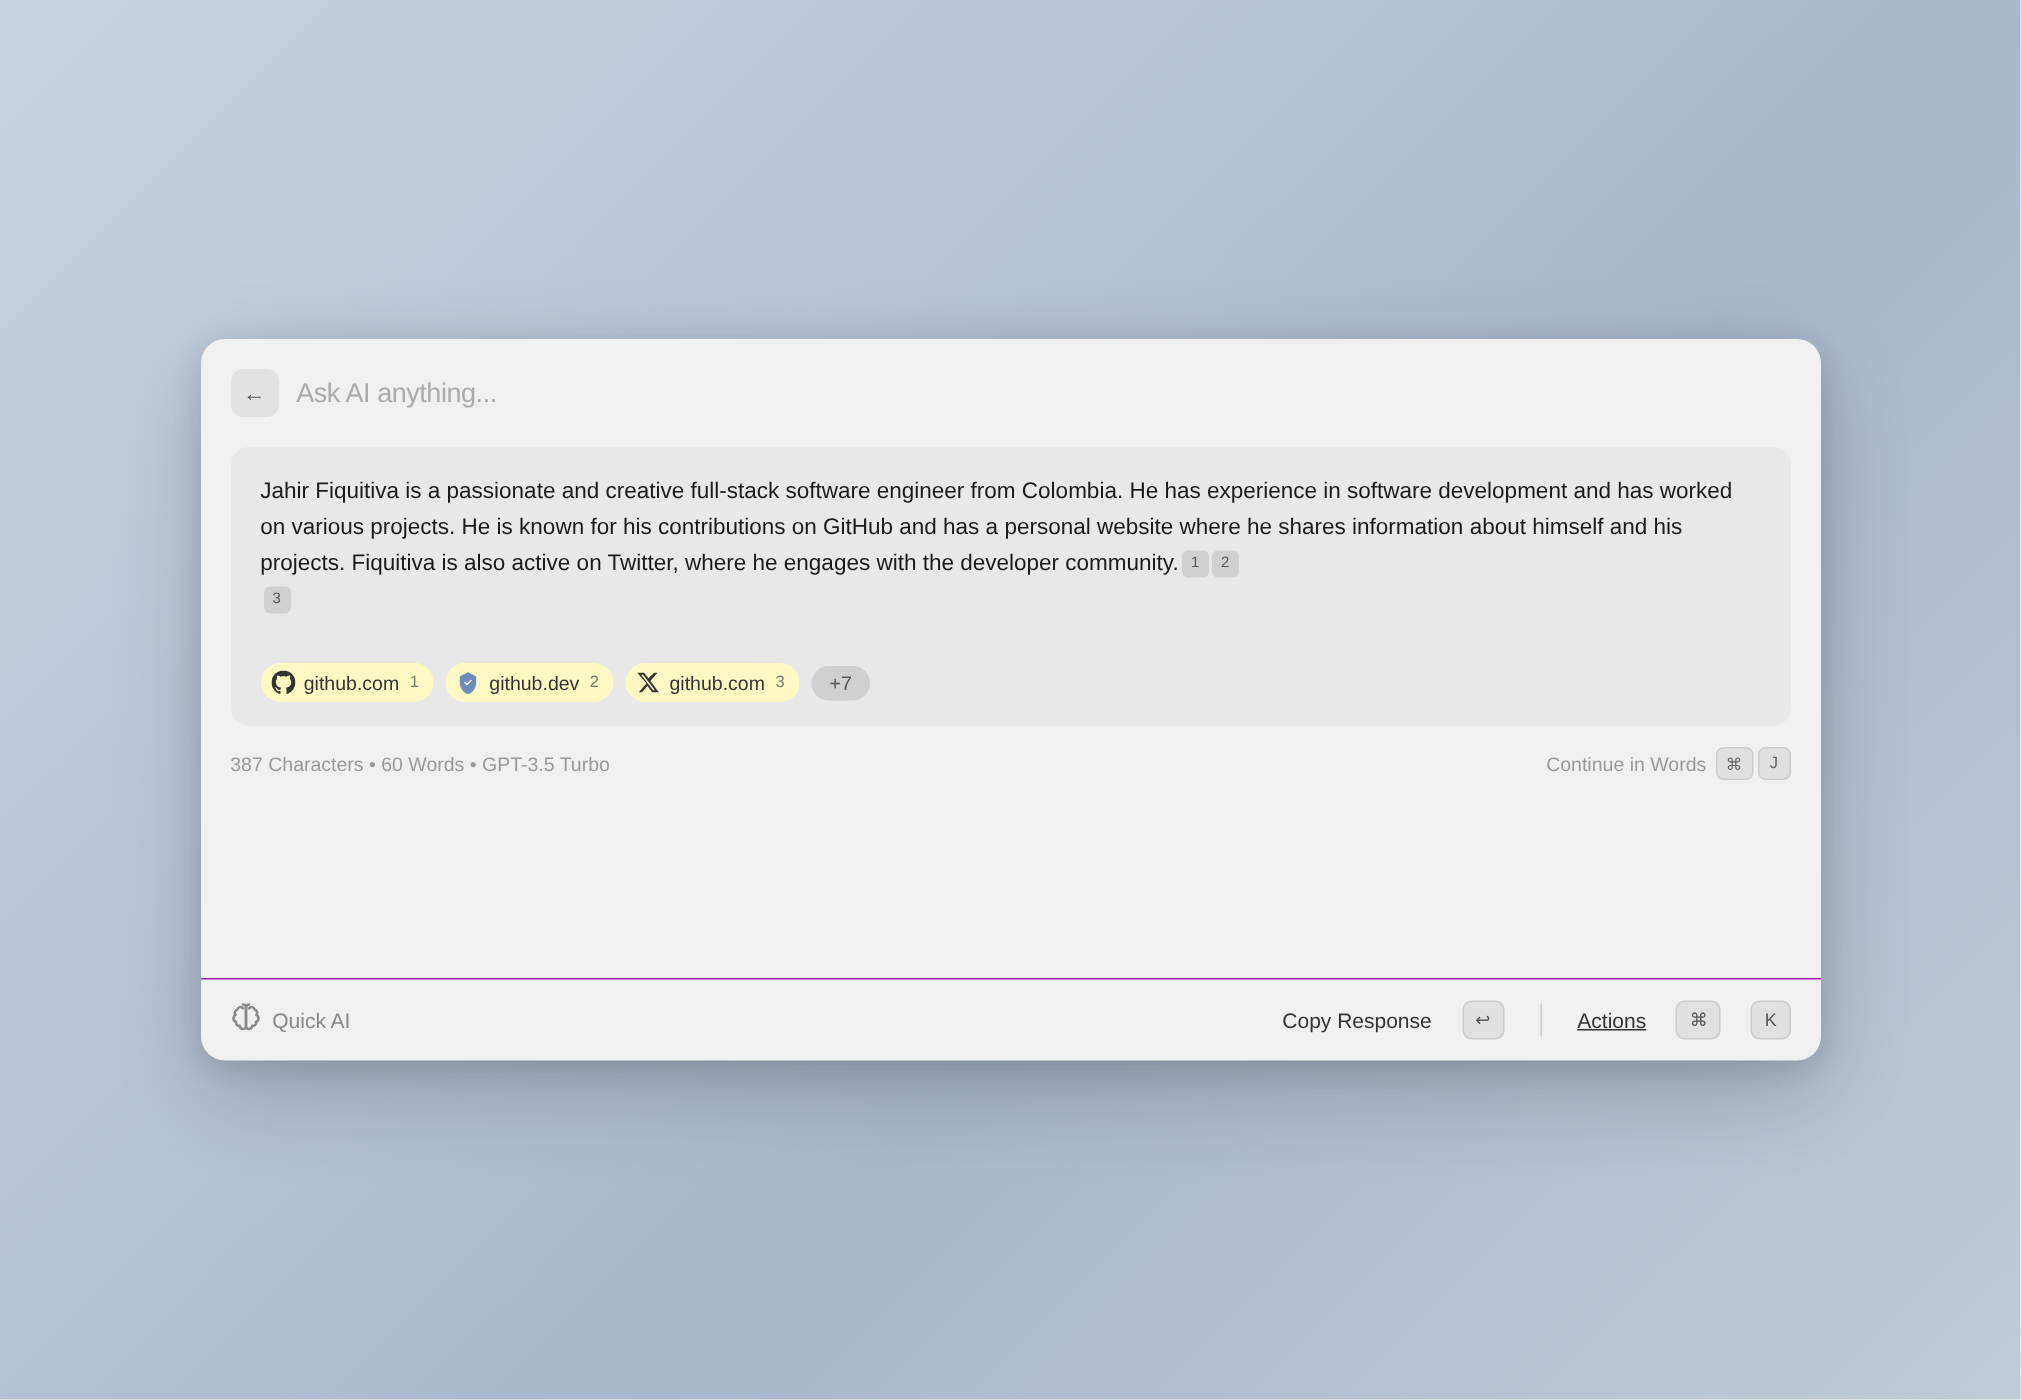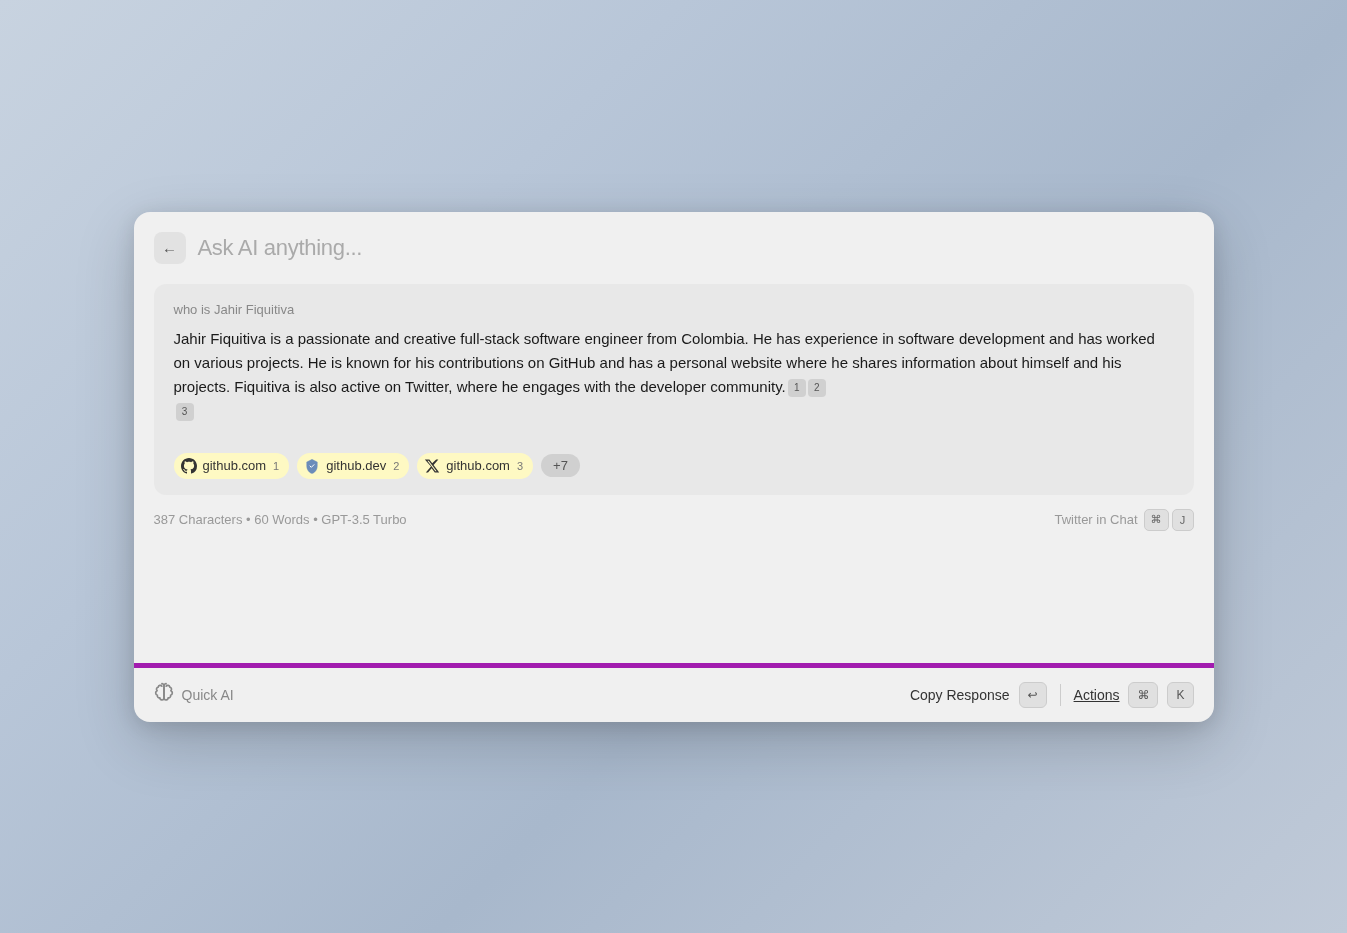--- a/index.html
+++ b/index.html
@@ -46,21 +46,21 @@
       flex-shrink: 0;
     }
 
     .back-arrow {
       font-size: 15px;
       color: #555;
       line-height: 1;
     }
 
     .search-placeholder {
-      font-size: 22px;
+      font-size: 18px;
       color: #aaa;
       font-weight: 400;
       letter-spacing: -0.3px;
     }
 
     
     .result-card {
       margin: 4px 20px 0 20px;
       background: #e8e8e8;
       border-radius: 12px;
@@ -188,41 +188,41 @@
       flex: 1;
       min-height: 120px;
     }
 
     
     .footer {
       display: flex;
       align-items: center;
       justify-content: space-between;
       padding: 14px 20px;
-      border-top: 5px solid #a21caf;
+      border-top: 1px solid #a21caf;
     }
 
     .quick-ai {
       display: flex;
       align-items: center;
       gap: 8px;
       font-size: 14px;
       color: #888;
       cursor: pointer;
     }
 
     .quick-ai-icon {
       font-size: 18px;
       color: #888;
     }
 
     .footer-right {
       display: flex;
       align-items: center;
-      gap: 9px;
+      gap: 20px;
     }
 
     .copy-response {
       font-size: 14px;
       color: #333;
       font-weight: 500;
       cursor: pointer;
     }
 
     .footer-kbd {
@@ -261,21 +261,20 @@
 <div class="panel">
 
   <div class="header">
     <button class="back-btn">
       <span class="back-arrow">←</span>
     </button>
     <span class="search-placeholder">Ask AI anything...</span>
   </div>
 
   <div class="result-card">
-    <div class="query-label">who is Jahir Fiquitiva</div>
     <div class="answer-text">
       <span>Jahir Fiquitiva is a passionate and creative full-stack software engineer from Colombia. He has experience in software development and has worked on various projects. He is known for his contributions on GitHub and has a personal website where he shares information about himself and his projects. Fiquitiva is also active on Twitter, where he engages with the developer community.</span><span class="citation">1</span><span class="citation">2</span>
       <br>
       <span class="citation">3</span>
     </div>
 
     <div class="sources-row">
 
       <div class="source-chip">
         <span class="source-icon">
@@ -310,21 +309,21 @@
 
       <div class="more-chip">
         <span>+7</span>
       </div>
     </div>
   </div>
 
   <div class="stats-row">
     <span class="stats-text">387 Characters • 60 Words • GPT-3.5 Turbo</span>
     <div class="continue-chat">
-      <span>Twitter in Chat</span>
+      <span>Continue in Words</span>
       <div class="kbd-group">
         <span class="kbd">⌘</span>
         <span class="kbd">J</span>
       </div>
     </div>
   </div>
 
   <div class="spacer"></div>
 
   <div class="footer">

